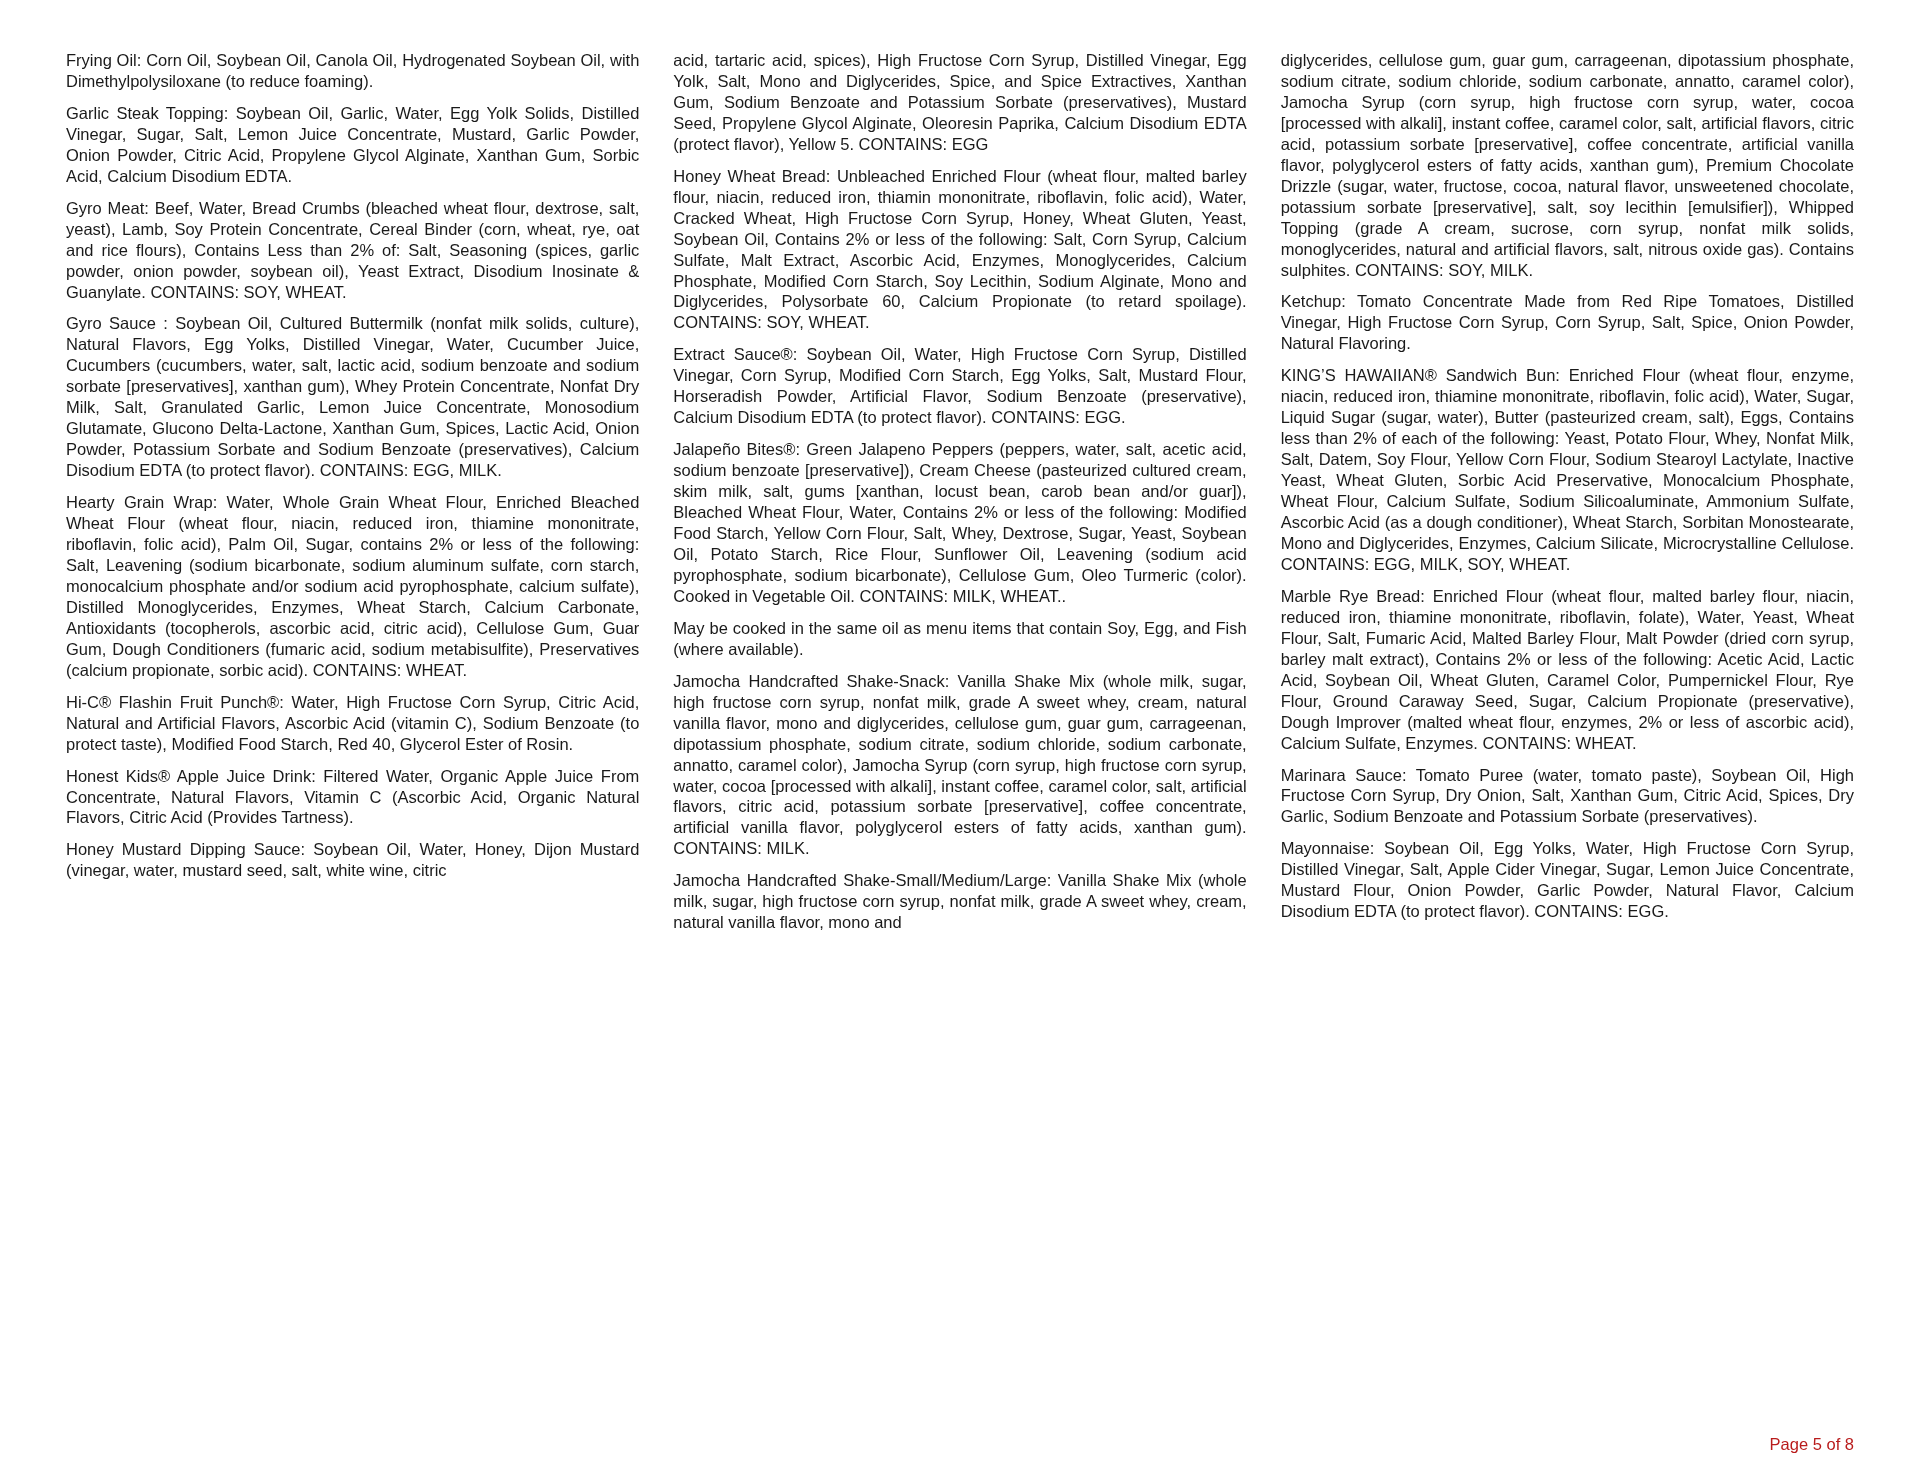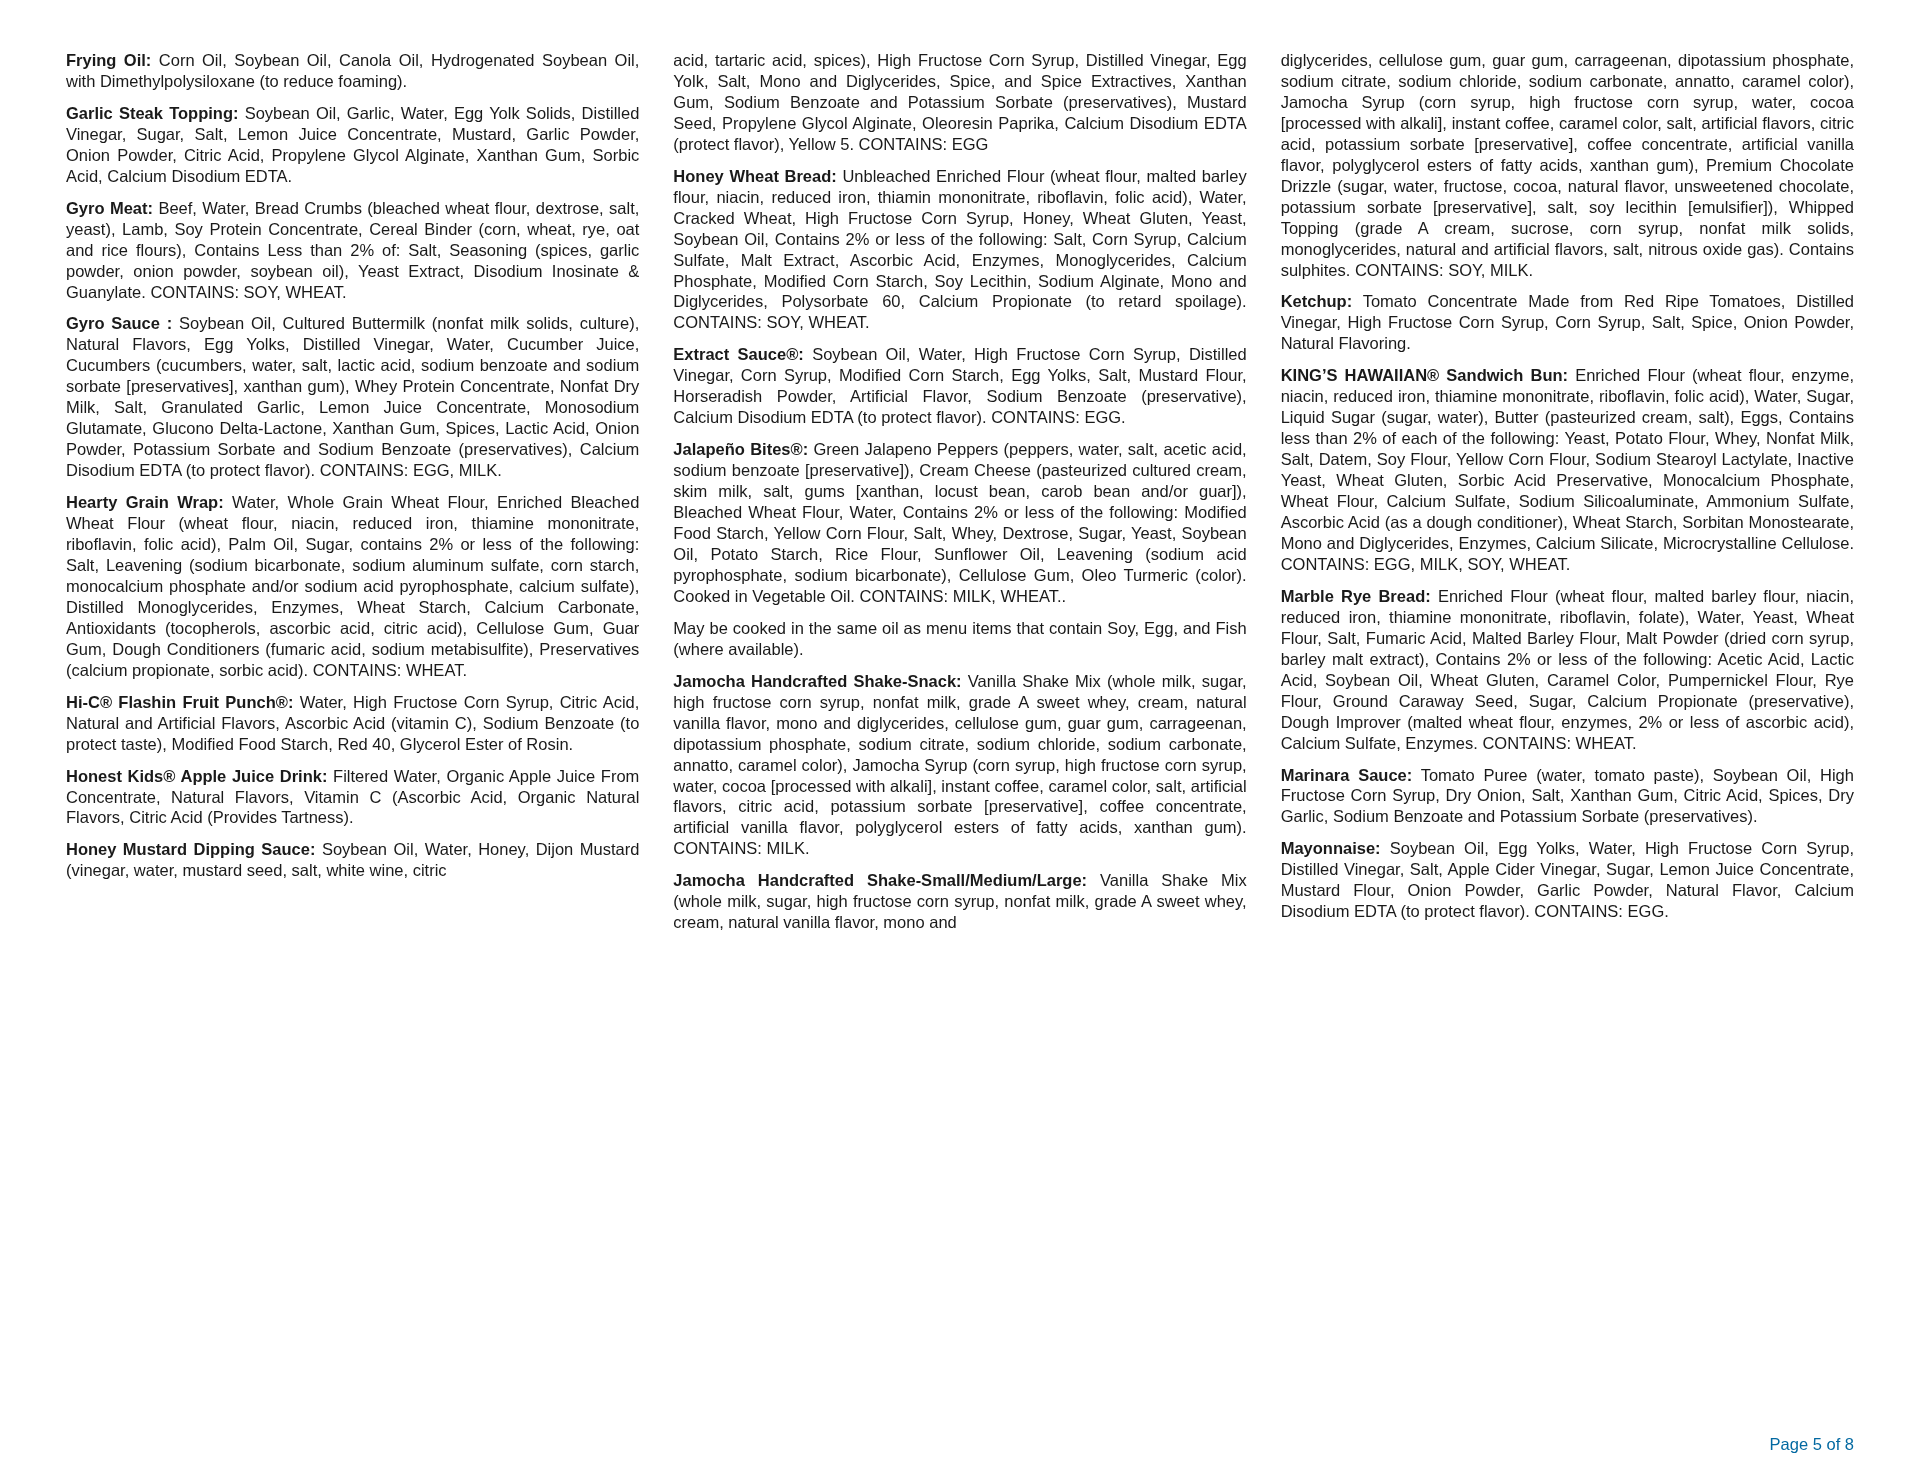--- a/index.html
+++ b/index.html
@@ -29,29 +29,29 @@
     flex: 1 1 0;
     min-width: 0;
   }
   p.entry {
     margin: 0 0 11px 0;
     font-size: 16.5px;
     line-height: 1.27;
     text-align: justify;
   }
   .term {
-    font-weight: bold;
+    font-weight: normal;
     margin-top: 36px;
   }
   .footer {
     position: absolute;
     right: 66px;
     bottom: 30px;
     font-size: 16.5px;
-    color: #0369a1;
+    color: #b91c1c;
   }
 </style>
 </head>
 <body>
 
 <div class="page">
   <div class="cols">
 
     <div class="col">
       <p class="entry"><b class="term">Frying Oil:</b> <span>Corn Oil, Soybean Oil, Canola Oil, Hydrogenated Soybean Oil, with Dimethylpolysiloxane (to reduce foaming).</span></p>

